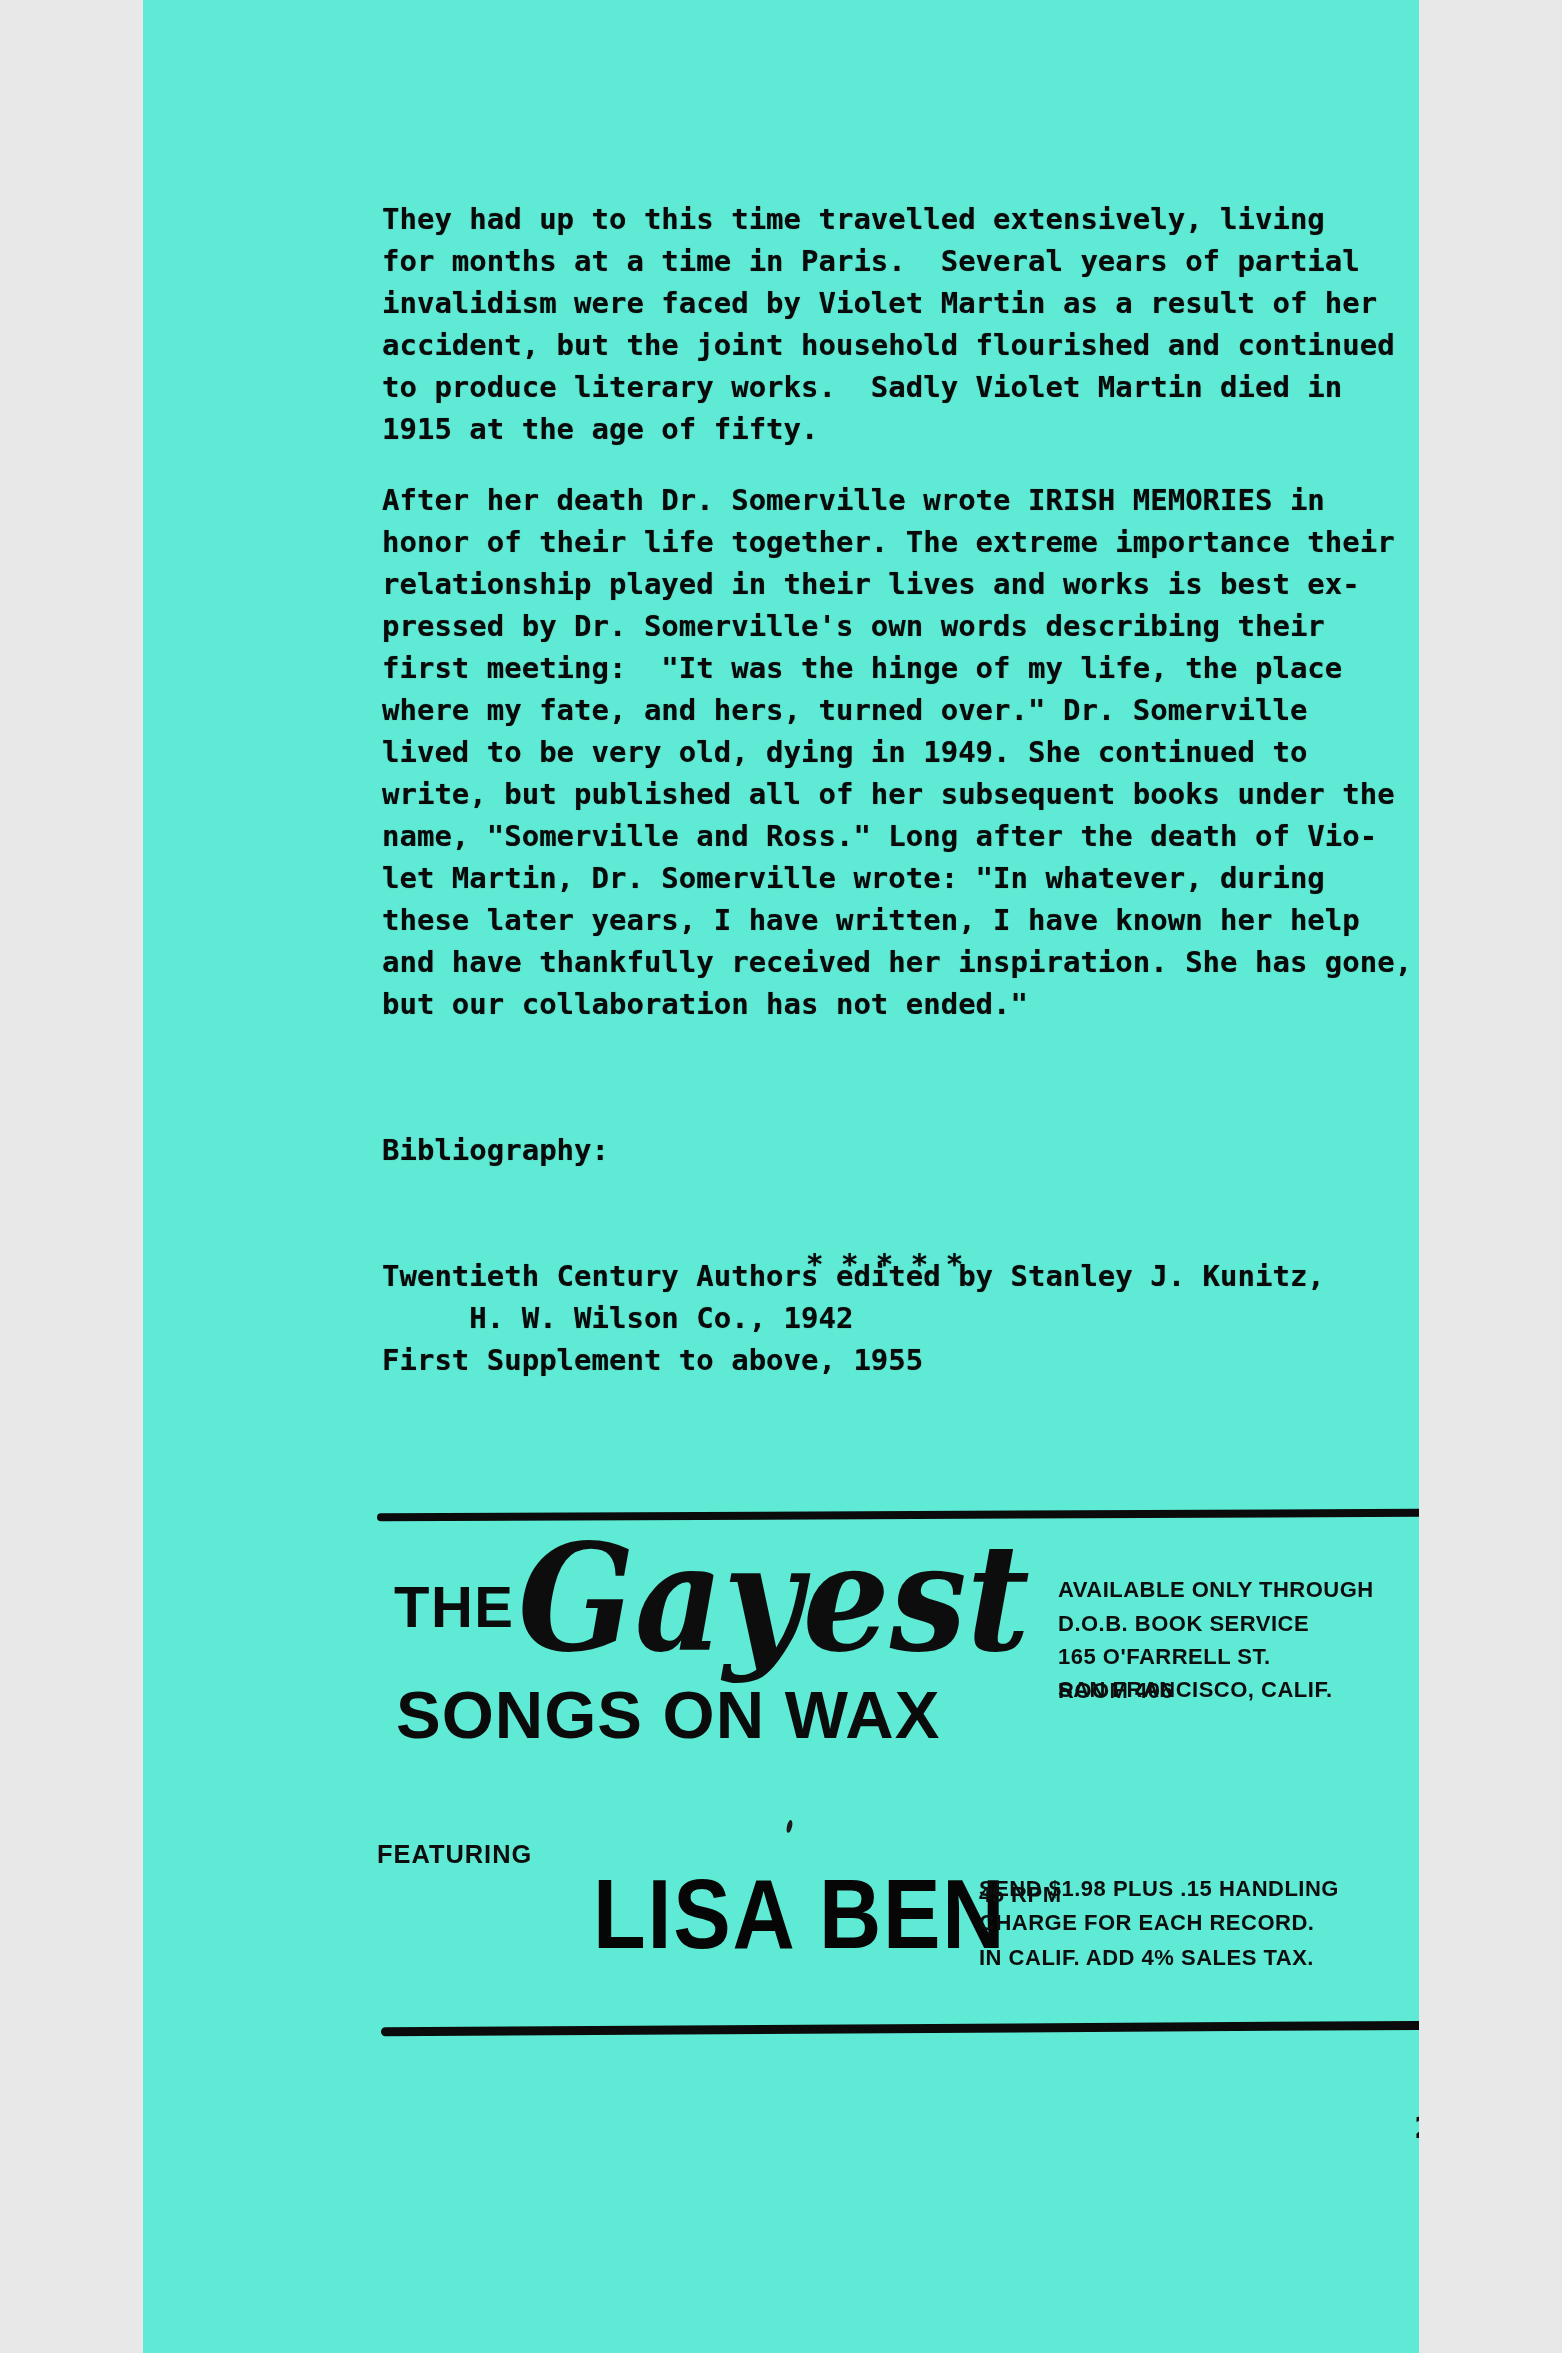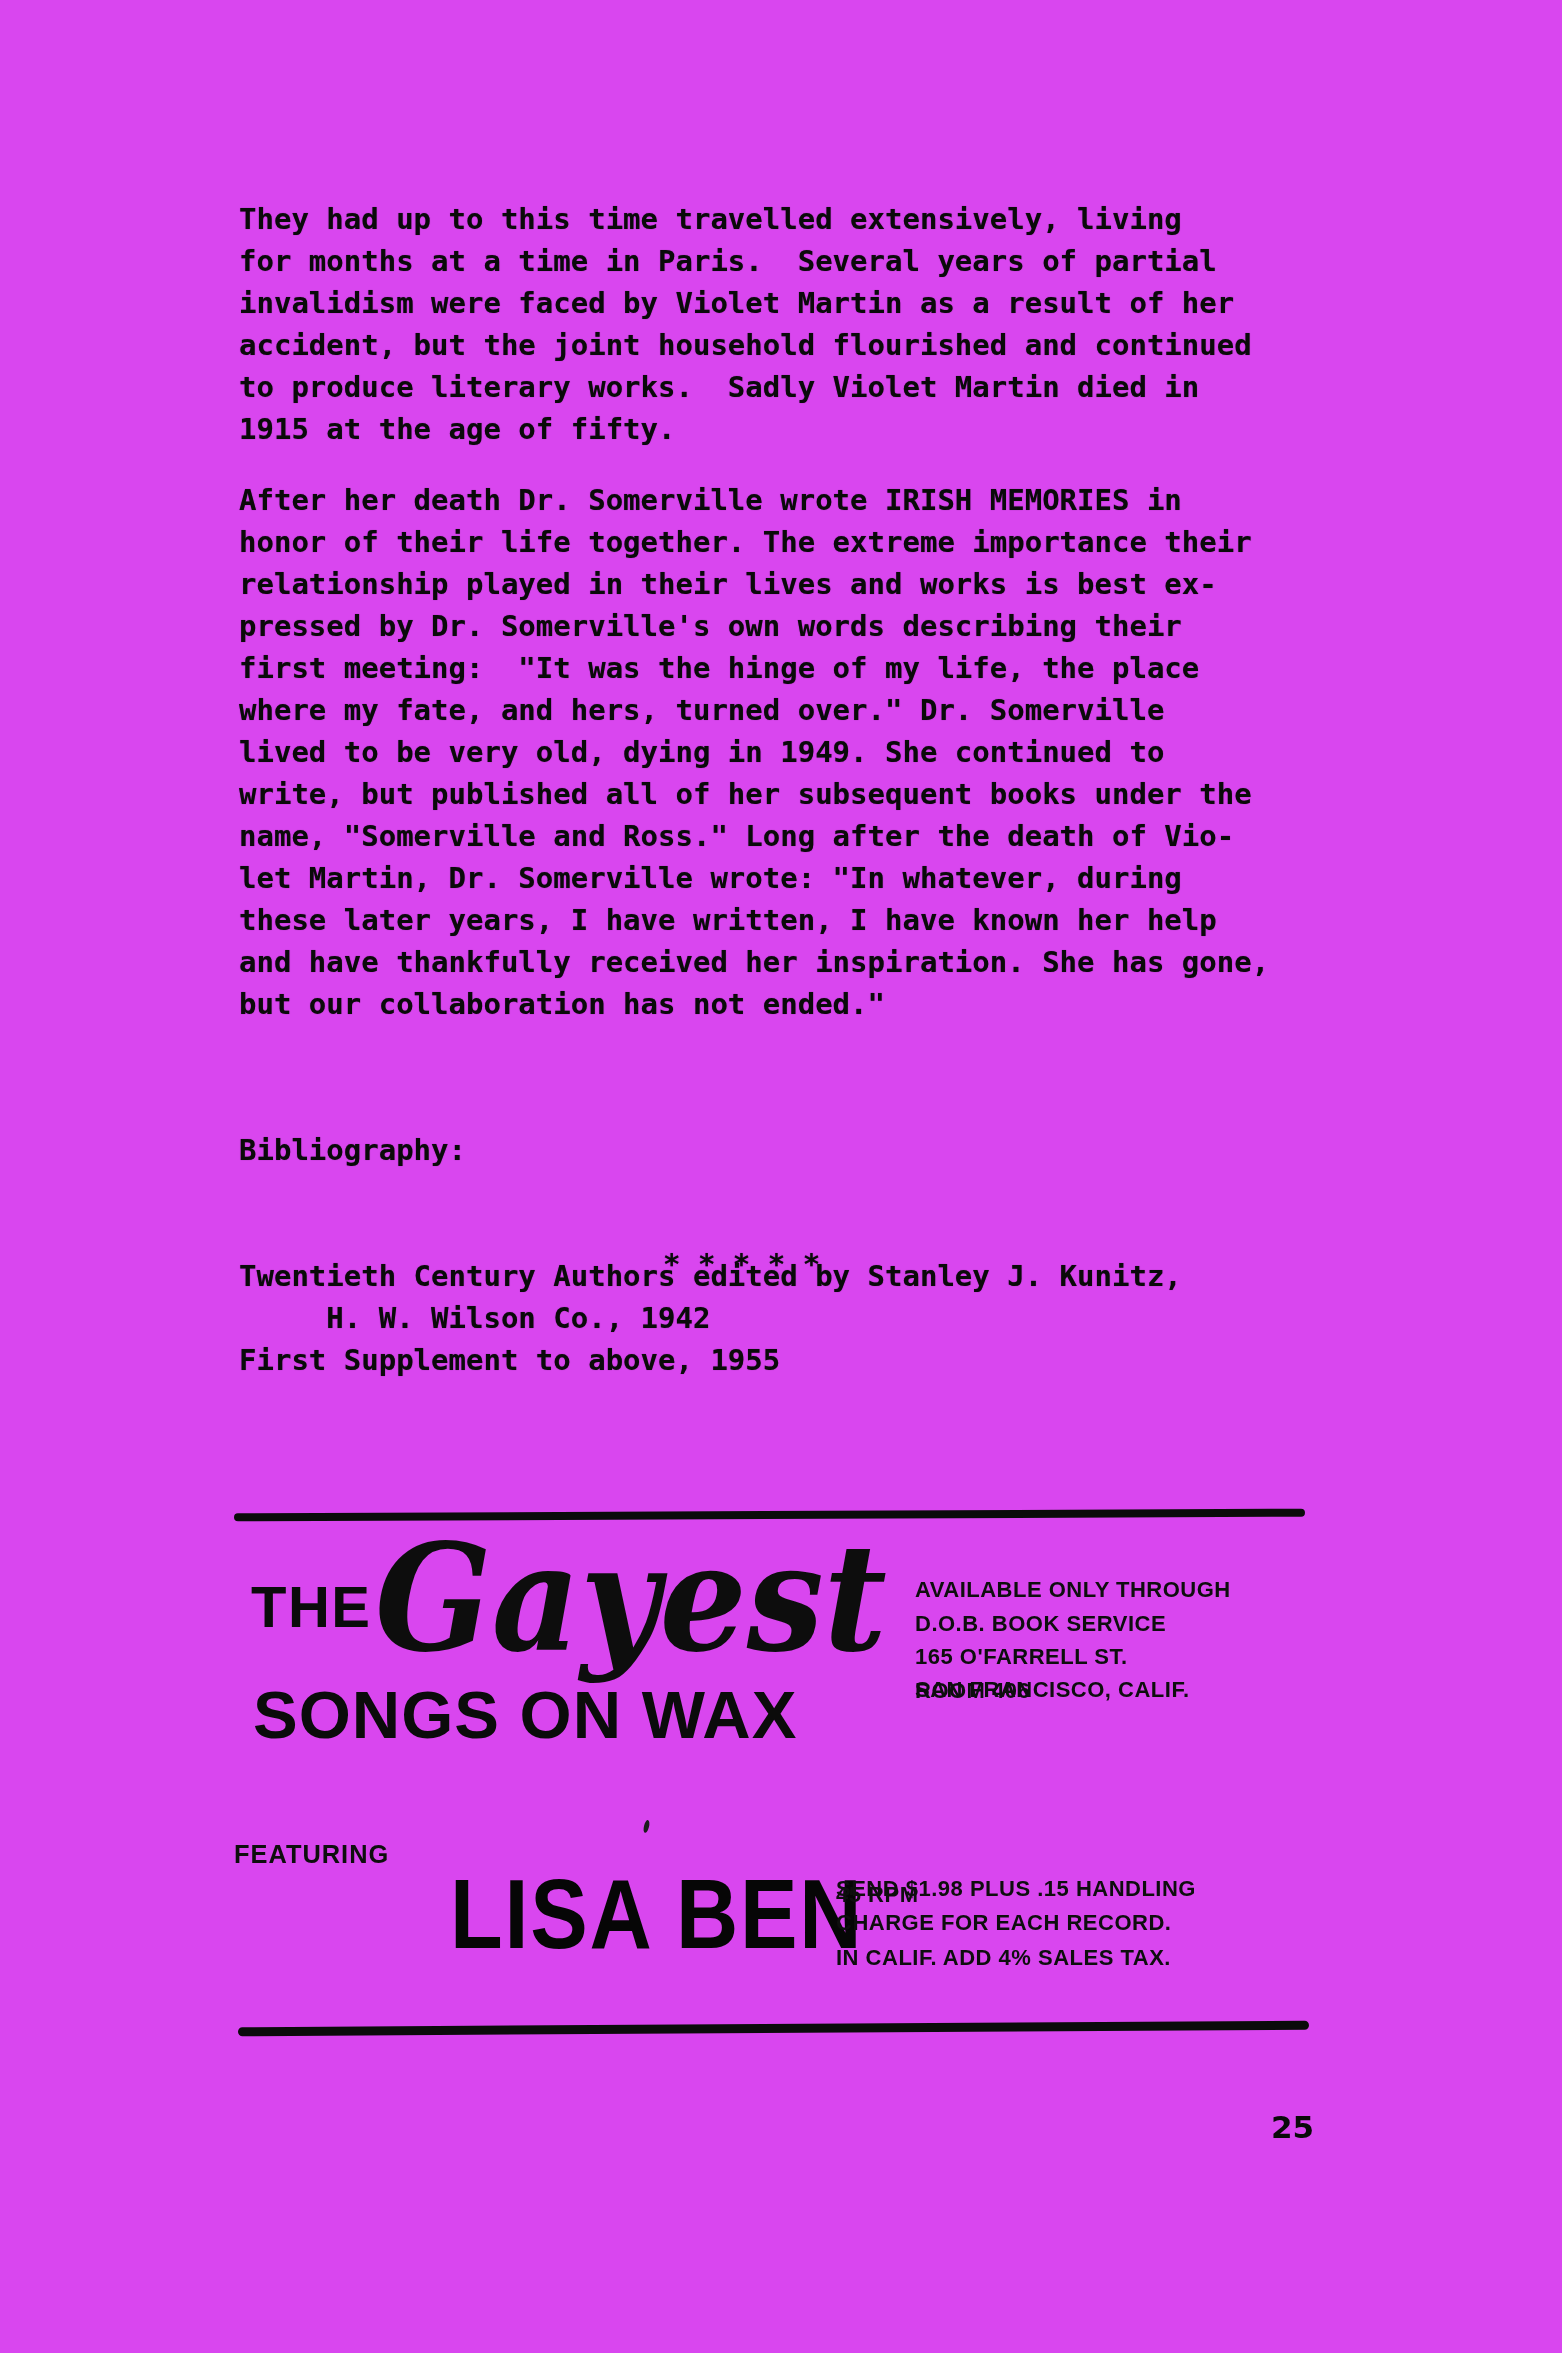--- a/index.html
+++ b/index.html
@@ -1,20 +1,20 @@
 <!DOCTYPE html>
 <html style="font-size:7.8px"><head>
 <meta charset="utf-8">
 <style>
   html,body { margin:0; padding:0; background:#e8e8e8; }
   .page {
     position:relative;
-    width:1562px; height:2354px;
+    width:1276px; height:2354px;
     margin:0 auto;
-    background:#d946ef;
+    background:#5eead4;
     overflow:hidden;
     font-family:"DejaVu Sans Mono", monospace;
     color:#070707;
   }
 
   
   .typed {
     position:absolute;
     white-space:pre;
     font-family:"DejaVu Sans Mono", monospace;

